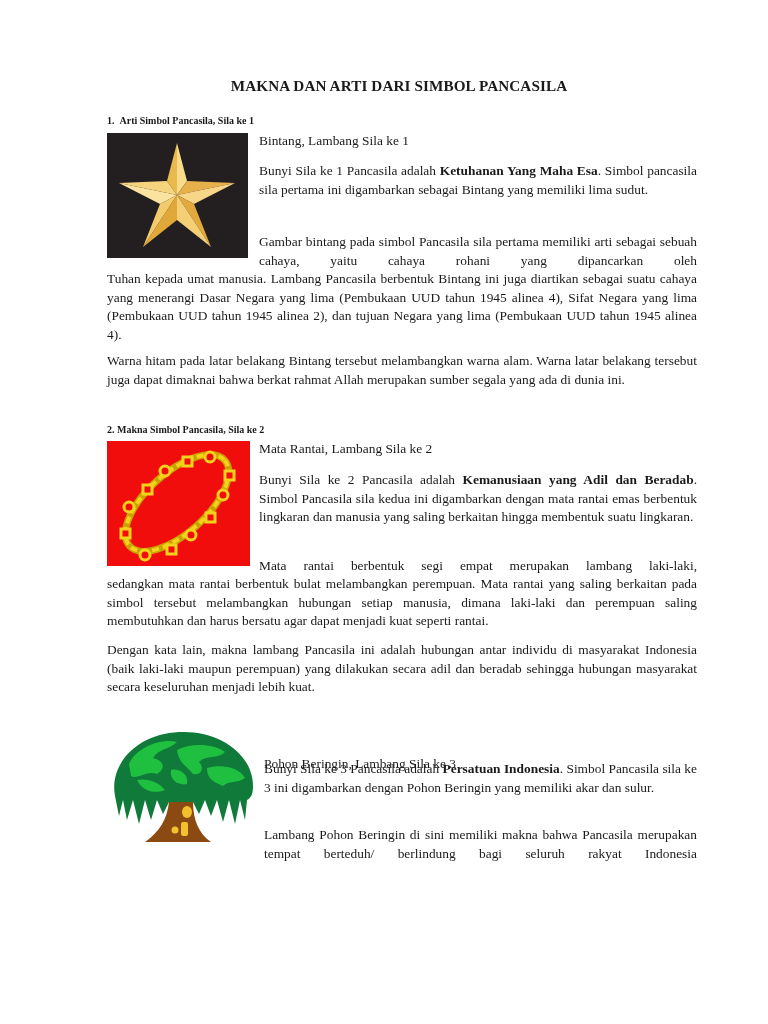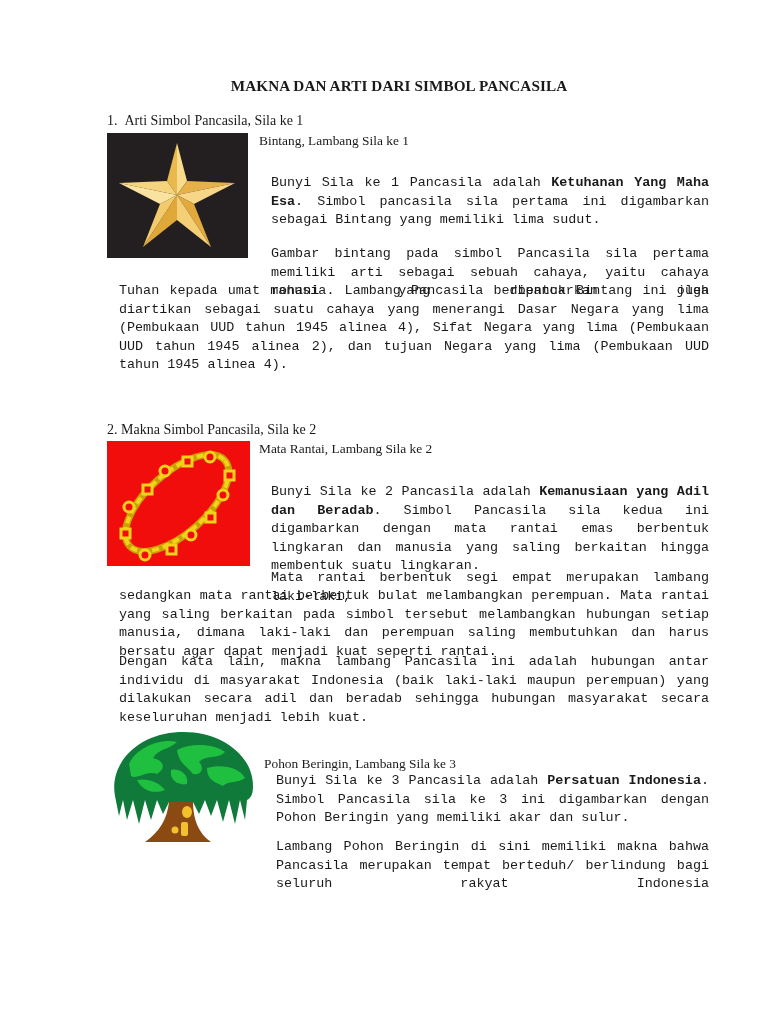--- a/index.html
+++ b/index.html
@@ -32,40 +32,39 @@
       font-weight: bold;
       font-size: 15.2px;
       letter-spacing: 0.1px;
     }
     .section {
       position: absolute;
       left: 107px;
       width: 590px;
     }
     .section-heading {
-      font-weight: normal;
-      font-size: 14px;
+      font-weight: bold;
+      font-size: 10px;
       line-height: 18px;
       margin: 0;
       white-space: nowrap;
     }
     .section-heading .num {
       display: inline-block;
     }
     .figure {
       position: absolute;
       left: 0;
       overflow: hidden;
     }
     .text {
       font-size: 13.4px;
       line-height: 18.6px;
       text-align: justify;
-      margin: 12px;
-      font-family: Liberation Mono, monospace;
+      margin: 0;
     }
     .text b { font-weight: bold; }
     .caption {
       position: absolute;
       font-size: 13.4px;
       line-height: 18px;
       white-space: nowrap;
       text-align: right;
     }
     .float-block {
@@ -110,20 +109,21 @@
     <div class="caption" style="left:152px; top:20px;">Bintang, Lambang Sila ke 1</div>
 
     <p class="text float-block" style="left:152px; top:50px; width:438px;">
       <span>Bunyi Sila ke 1 Pancasila adalah </span><b>Ketuhanan Yang Maha Esa</b><span>. Simbol pancasila sila pertama ini digambarkan sebagai Bintang yang memiliki lima sudut.</span>
     </p>
 
     <p class="text float-block" style="left:152px; top:121px; width:438px; text-align-last: justify;">Gambar bintang pada simbol Pancasila sila pertama memiliki arti sebagai sebuah cahaya, yaitu cahaya rohani yang dipancarkan oleh</p>
 
     <p class="text full-para" style="top:158px;">Tuhan kepada umat manusia. Lambang Pancasila berbentuk Bintang ini juga diartikan sebagai suatu cahaya yang menerangi Dasar Negara yang lima (Pembukaan UUD tahun 1945 alinea 4), Sifat Negara yang lima (Pembukaan UUD tahun 1945 alinea 2), dan tujuan Negara yang lima (Pembukaan UUD tahun 1945 alinea 4).</p>
 
+    <p class="text full-para" style="top:240px;">Warna hitam pada latar belakang Bintang tersebut melambangkan warna alam. Warna latar belakang tersebut juga dapat dimaknai bahwa berkat rahmat Allah merupakan sumber segala yang ada di dunia ini.</p>
   </div>
 
   <div class="section" style="top:421px; height:280px;">
     <h2 class="section-heading">
       <span class="num">2.</span> <span>Makna Simbol Pancasila, Sila ke 2</span>
     </h2>
 
     <div class="figure" style="top:20px; width:143px; height:125px; background:#f20d0d;">
       <svg width="143" height="125" viewBox="0 0 143 125">
         <g fill="none" stroke="#c9a200" stroke-width="7">

